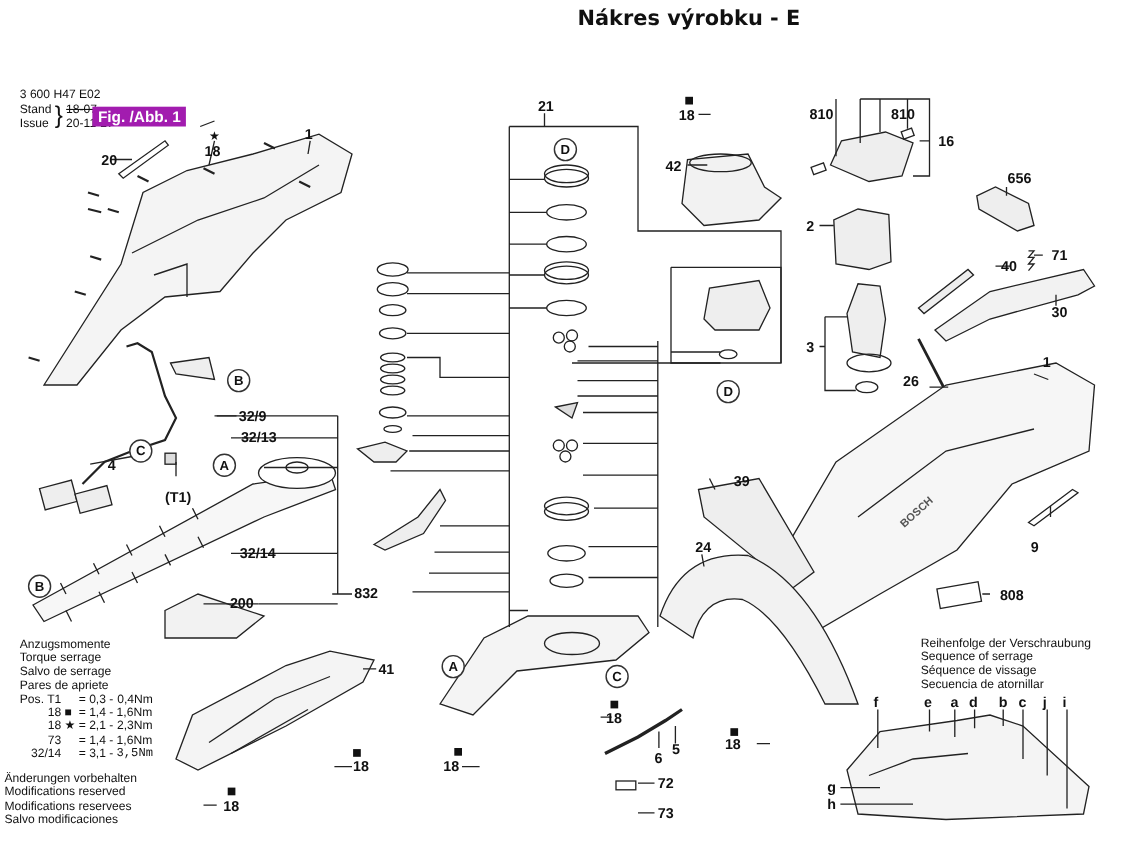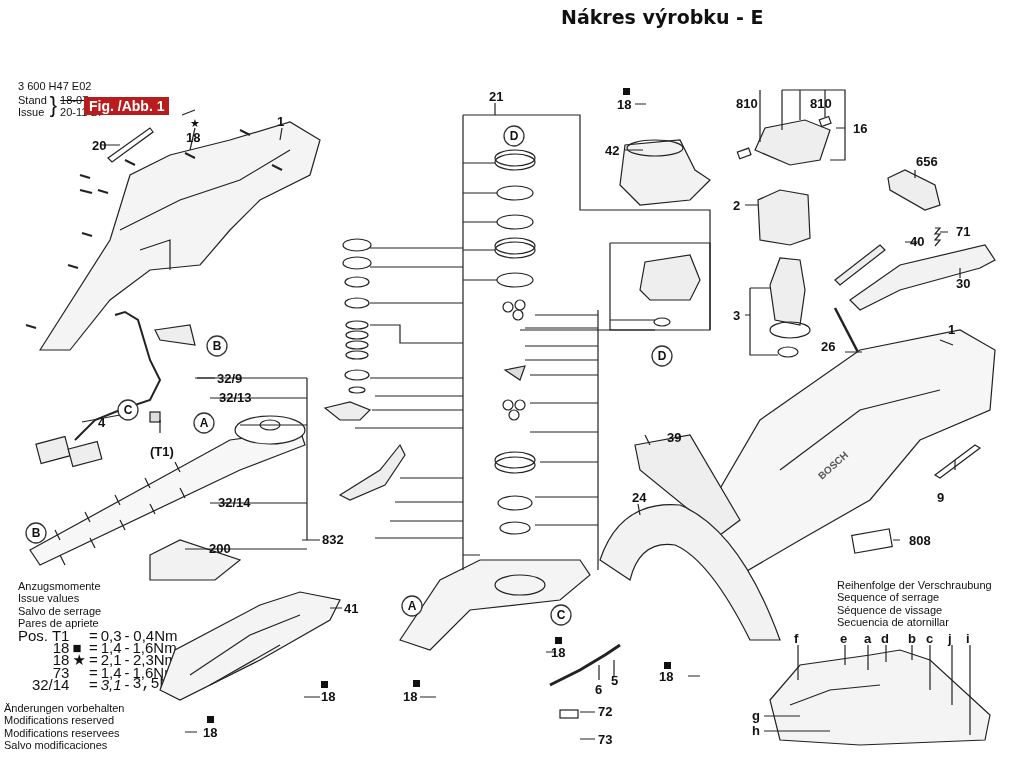--- a/index.html
+++ b/index.html
@@ -1,24 +1,24 @@
 <!DOCTYPE html>
 <html><head>
 <meta charset="utf-8">
 <style>
   html,body{margin:0;padding:0;background:#fff;}
   body{width:1024px;height:768px;position:relative;overflow:hidden;font-family:"Liberation Sans",sans-serif;color:#111;}
-  .title{position:absolute;left:525px;top:6px;font-family:"DejaVu Sans",sans-serif;font-weight:bold;font-size:19px;color:#111;margin-left:36px;}
+  .title{position:absolute;left:525px;top:6px;font-family:"DejaVu Sans",sans-serif;font-weight:bold;font-size:19px;color:#111;}
   .meta{position:absolute;left:18px;top:80px;font-size:11px;line-height:12px;}
   .meta .row{display:flex;align-items:flex-start;}
   .brace{font-size:22px;line-height:22px;margin:0 3px;font-weight:normal;}
   .strike{text-decoration:line-through;}
-  .fig{position:absolute;left:84px;top:97px;background:#b91c1c;color:#fff;font-weight:bold;font-size:14px;padding:1px 5px;}
+  .fig{position:absolute;left:84px;top:97px;background:#a21caf;color:#fff;font-weight:bold;font-size:14px;padding:1px 5px;}
   .torque{position:absolute;left:18px;top:580px;font-size:11px;line-height:12.4px;}
-  .torque table{border-collapse:collapse;font-size:15px;}
+  .torque table{border-collapse:collapse;font-size:11px;}
   .torque td{padding:0 3px 0 0;line-height:12.4px;white-space:nowrap;}
   .mods{position:absolute;left:4px;top:702px;font-size:11px;line-height:12.4px;}
   .seq{position:absolute;left:837px;top:579px;font-size:11px;line-height:12.4px;}
   svg#diagram{position:absolute;left:0;top:0;}
   .lbl{font-family:"Liberation Sans",sans-serif;font-weight:bold;font-size:13px;fill:#111;}
   .lblsm{font-family:"Liberation Sans",sans-serif;font-weight:bold;font-size:12px;fill:#111;}
 </style>
 </head>
 <body>
 
@@ -35,21 +35,21 @@
     <div>
       <div class="strike">18-07</div>
       <div>20-11-27</div>
     </div>
   </div>
 </div>
 <div class="fig">Fig. /Abb. 1</div>
 
 <div class="torque">
   <div>Anzugsmomente</div>
-  <div>Issue values</div>
+  <div>Torque serrage</div>
   <div>Salvo de serrage</div>
   <div>Pares de apriete</div>
   <table>
     <tbody id="torque-body">
         <tr>
           <td style="text-align: right;">Pos. T1</td>
           <td style="text-align: left;"></td>
           <td style="text-align: center;">=</td>
           <td style="text-align: center;">0,3</td>
           <td style="text-align: center;">-</td>
@@ -76,21 +76,21 @@
           <td style="text-align: left;"></td>
           <td style="text-align: center;">=</td>
           <td style="text-align: right;">1,4</td>
           <td style="text-align: center;">-</td>
           <td style="text-align: left;">1,6Nm</td>
         </tr>
         <tr>
           <td style="text-align: right;">32/14</td>
           <td style="text-align: left;"></td>
           <td style="text-align: center;">=</td>
-          <td style="text-align: right; font-style: italic;">3,1</td>
+          <td style="text-align: right;">3,1</td>
           <td style="text-align: center;">-</td>
           <td style="text-align: right; font-family: Liberation Mono, monospace;">3,5Nm</td>
         </tr>
       </tbody>
   </table>
 </div>
 
 <div class="mods">
   <div>Änderungen vorbehalten</div>
   <div>Modifications reserved</div>

